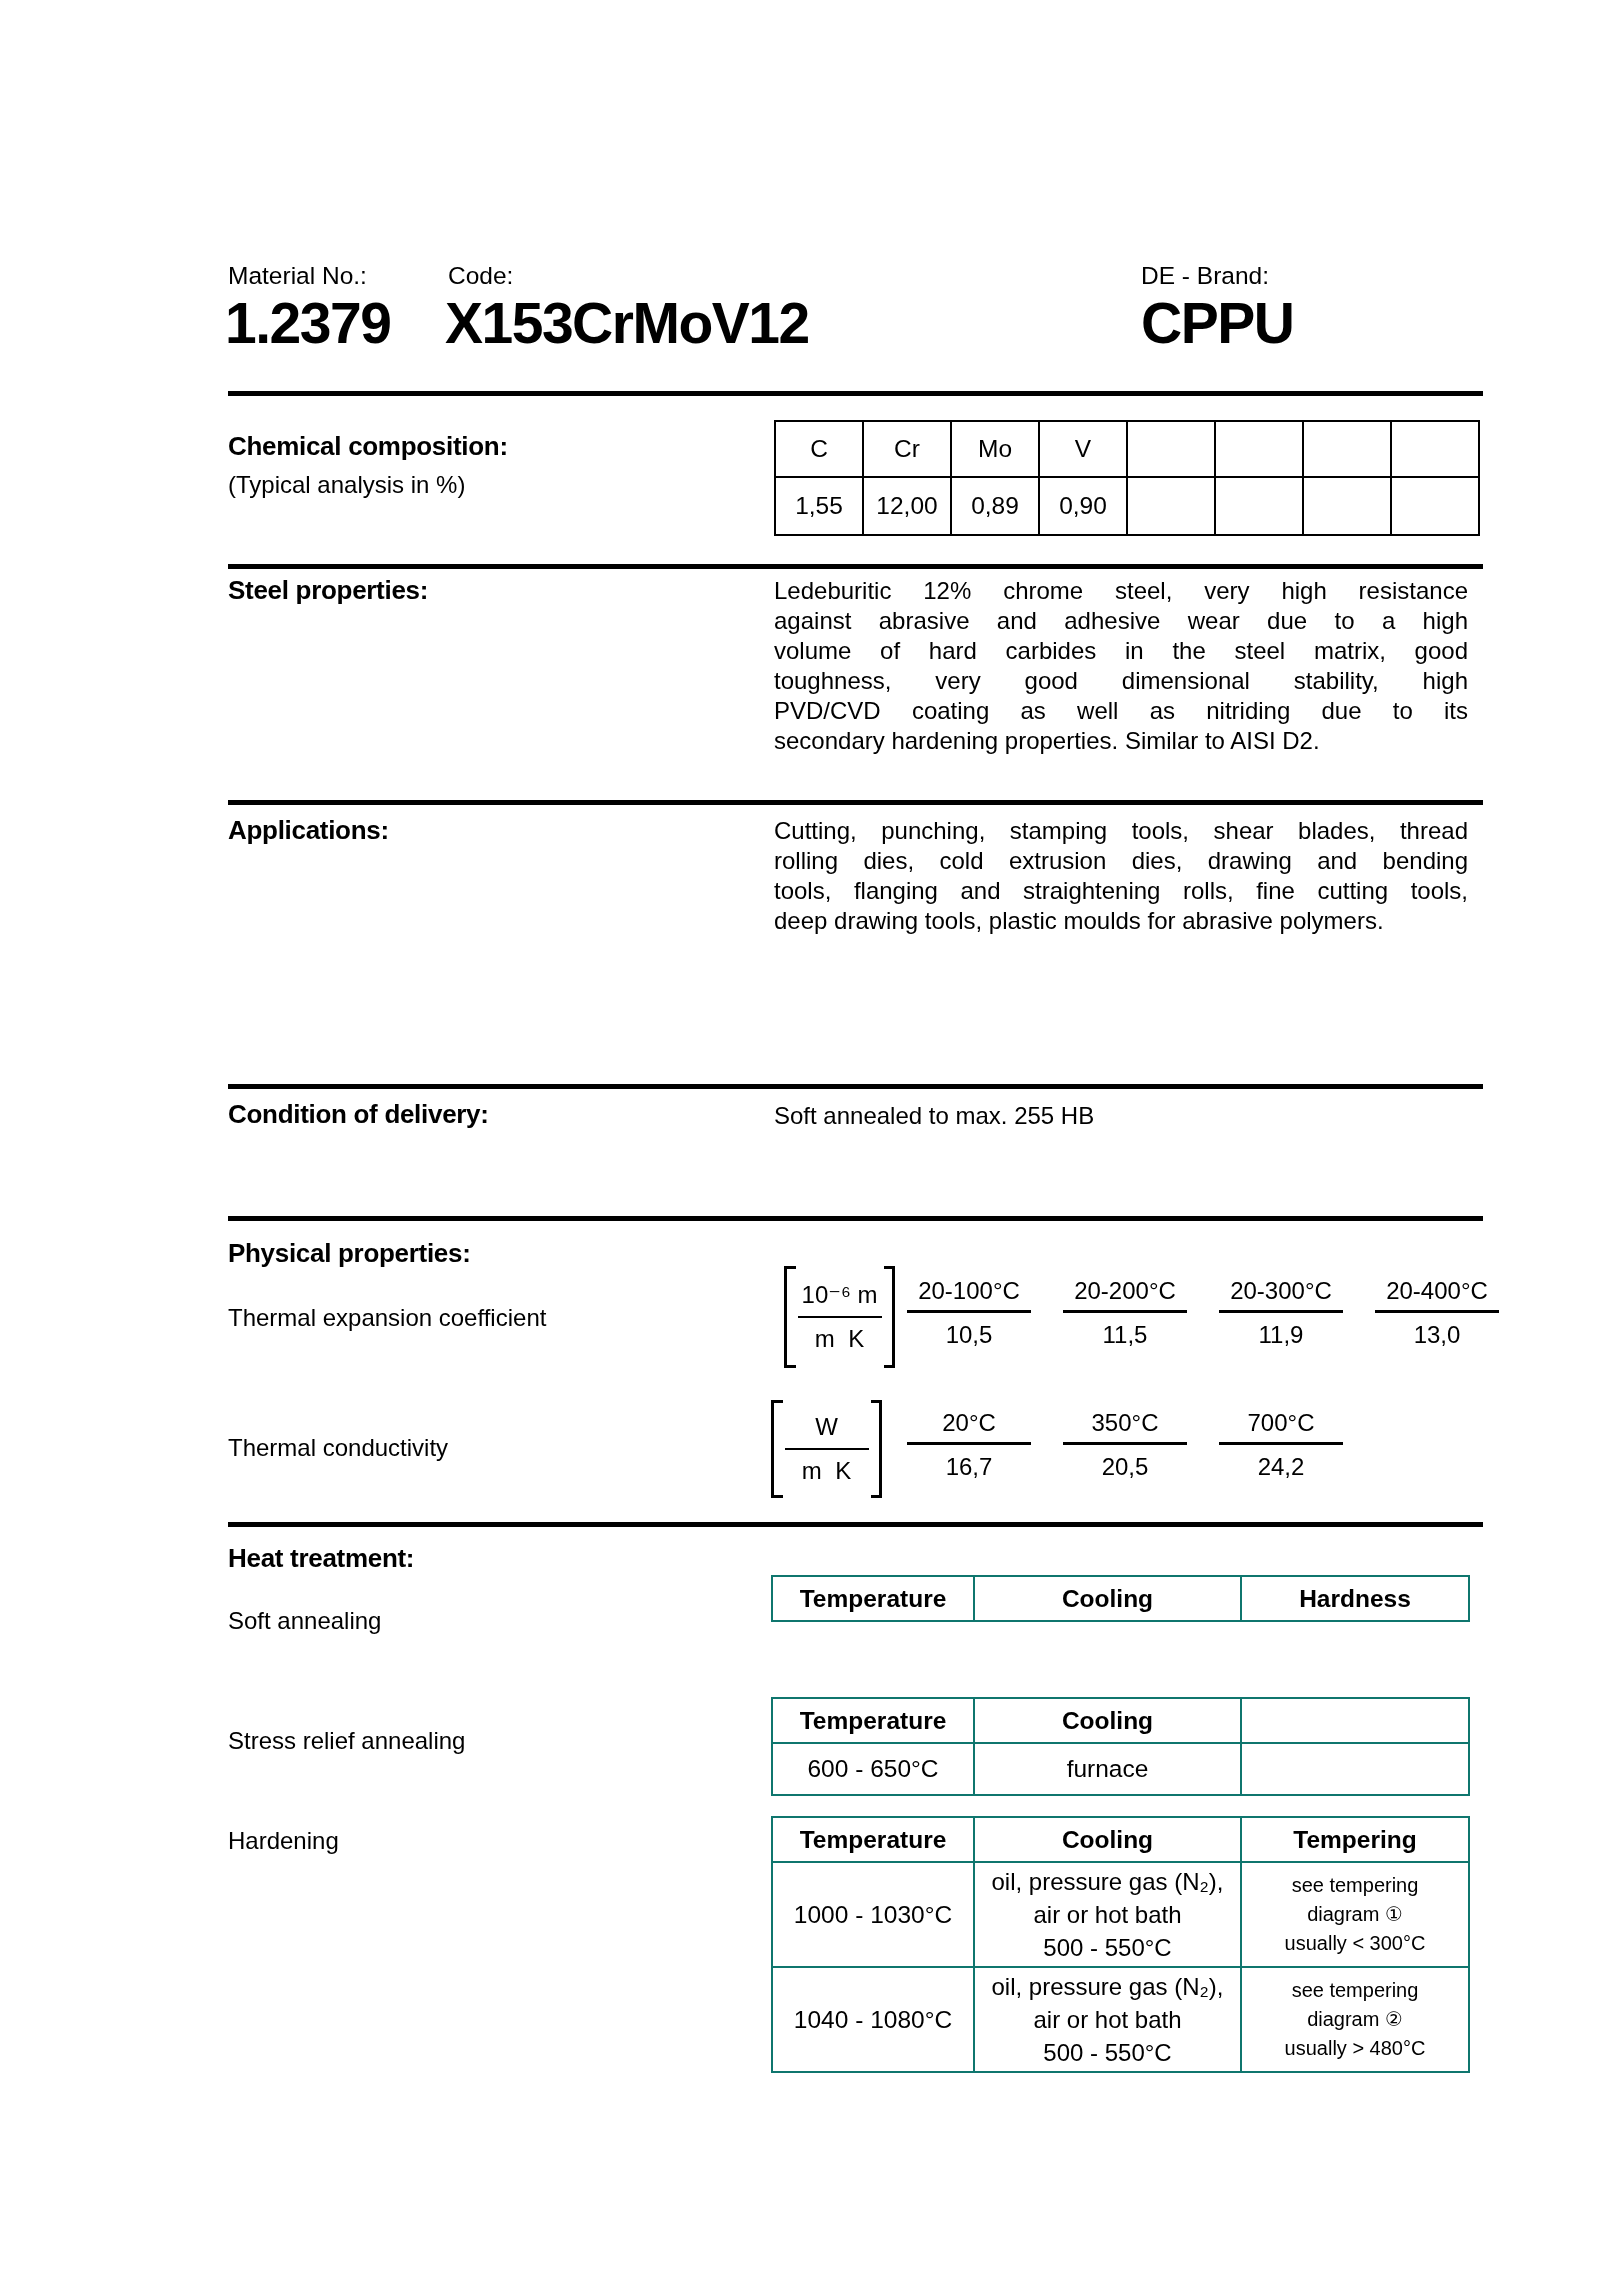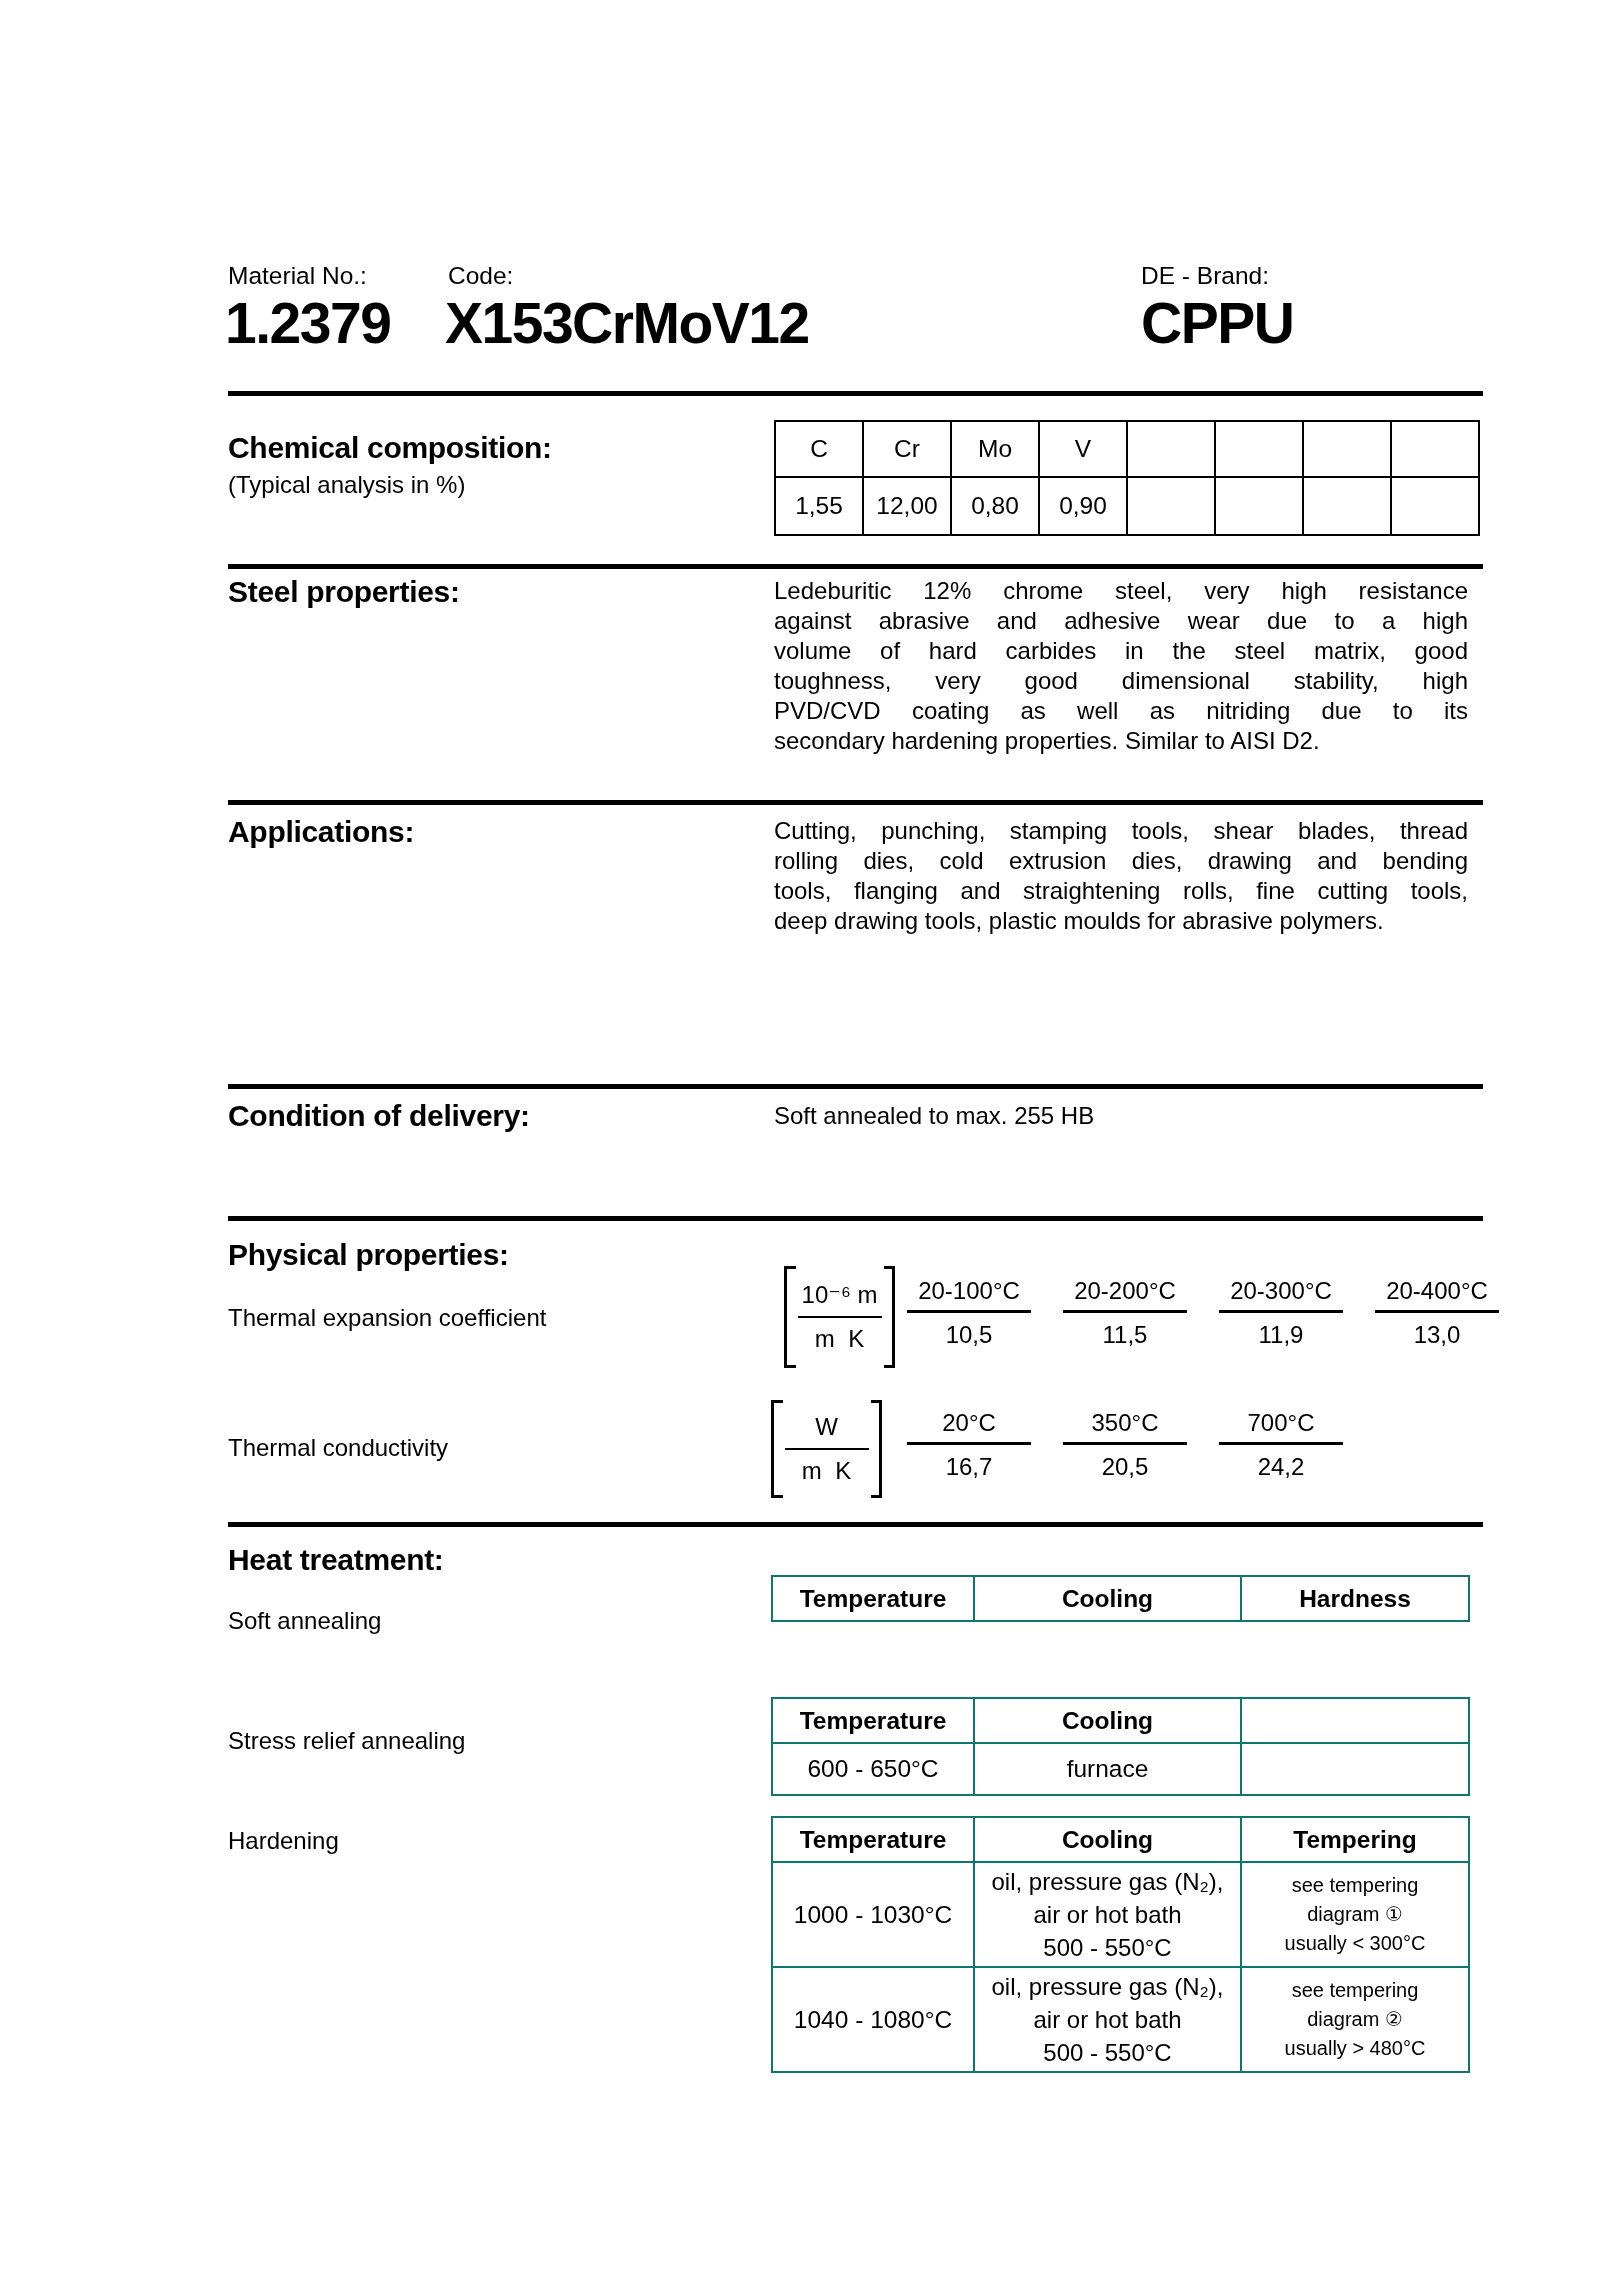--- a/index.html
+++ b/index.html
@@ -3,21 +3,21 @@
 <meta charset="utf-8">
 <style>
   html,body{margin:0;padding:0;background:#fff;}
   body{font-family:"Liberation Sans","DejaVu Sans",sans-serif;color:#000;}
   .page{position:relative;width:1620px;height:2076px;background:#fff;overflow:hidden;}
   .abs{position:absolute;}
 
   .small-label{font-size:24.5px;}
   .big-title{font-size:57px;font-weight:bold;letter-spacing:-1.5px;white-space:nowrap;}
   .rule{position:absolute;left:228px;width:1255px;height:4.9px;background:#000;}
-  .sec-heading{font-size:30px;font-weight:bold;letter-spacing:-0.3px;white-space:nowrap;}
+  .sec-heading{font-size:26px;font-weight:bold;letter-spacing:-0.3px;white-space:nowrap;}
   .sub-label{font-size:24px;white-space:nowrap;}
 
   
   table{border-collapse:collapse;}
   .chem-table{position:absolute;left:774px;top:420px;border:2.9px solid #000;table-layout:fixed;}
   .chem-table td{border:2px solid #000;width:86px;text-align:center;font-size:24.5px;padding:0;}
   .chem-table tr.hdr td{height:54px;}
   .chem-table tr.val td{height:56px;}
 
   
@@ -80,21 +80,21 @@
       <td>Mo</td>
       <td>V</td>
       <td></td>
       <td></td>
       <td></td>
       <td></td>
     </tr>
     <tr class="val">
       <td>1,55</td>
       <td>12,00</td>
-      <td>0,80</td>
+      <td>0,89</td>
       <td>0,90</td>
       <td></td>
       <td></td>
       <td></td>
       <td></td>
     </tr>
   </tbody>
     </table>
   <div class="rule" style="top:564px;"></div>
 

